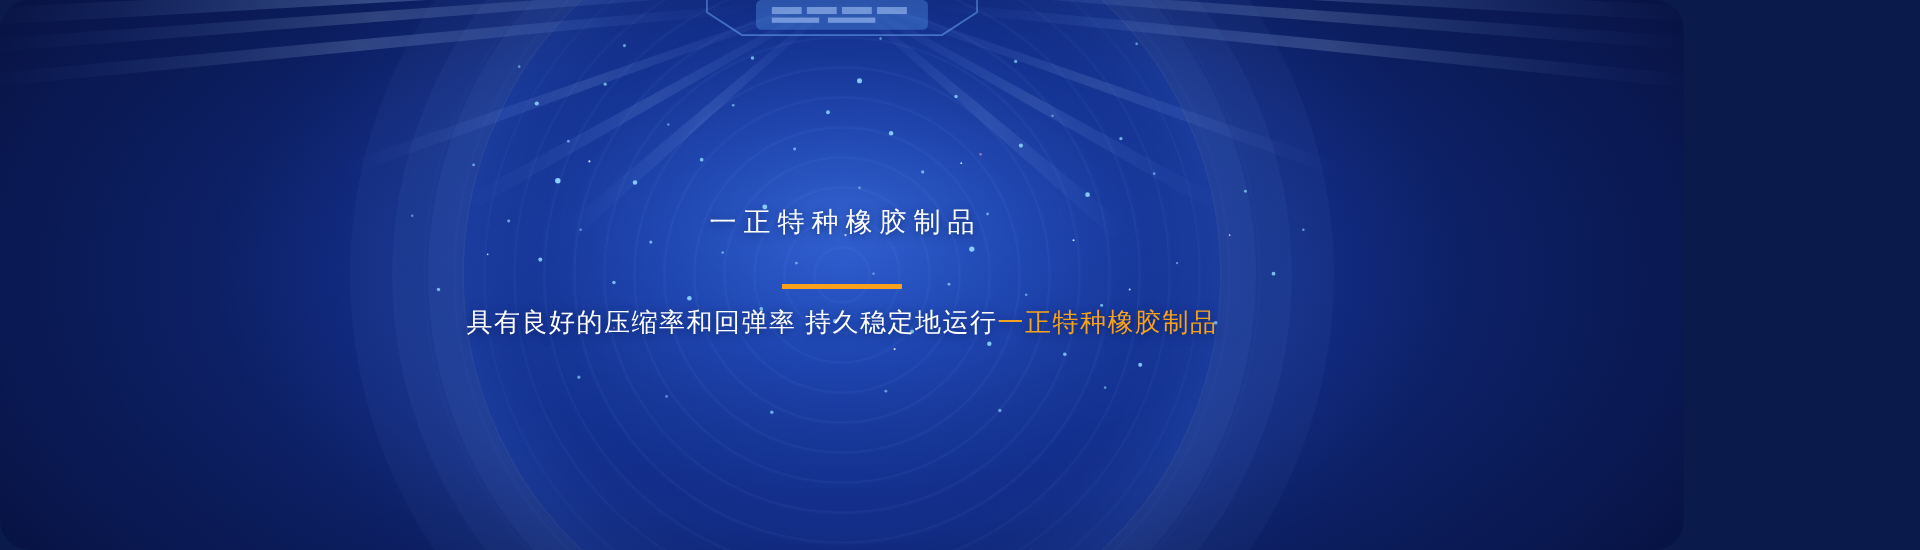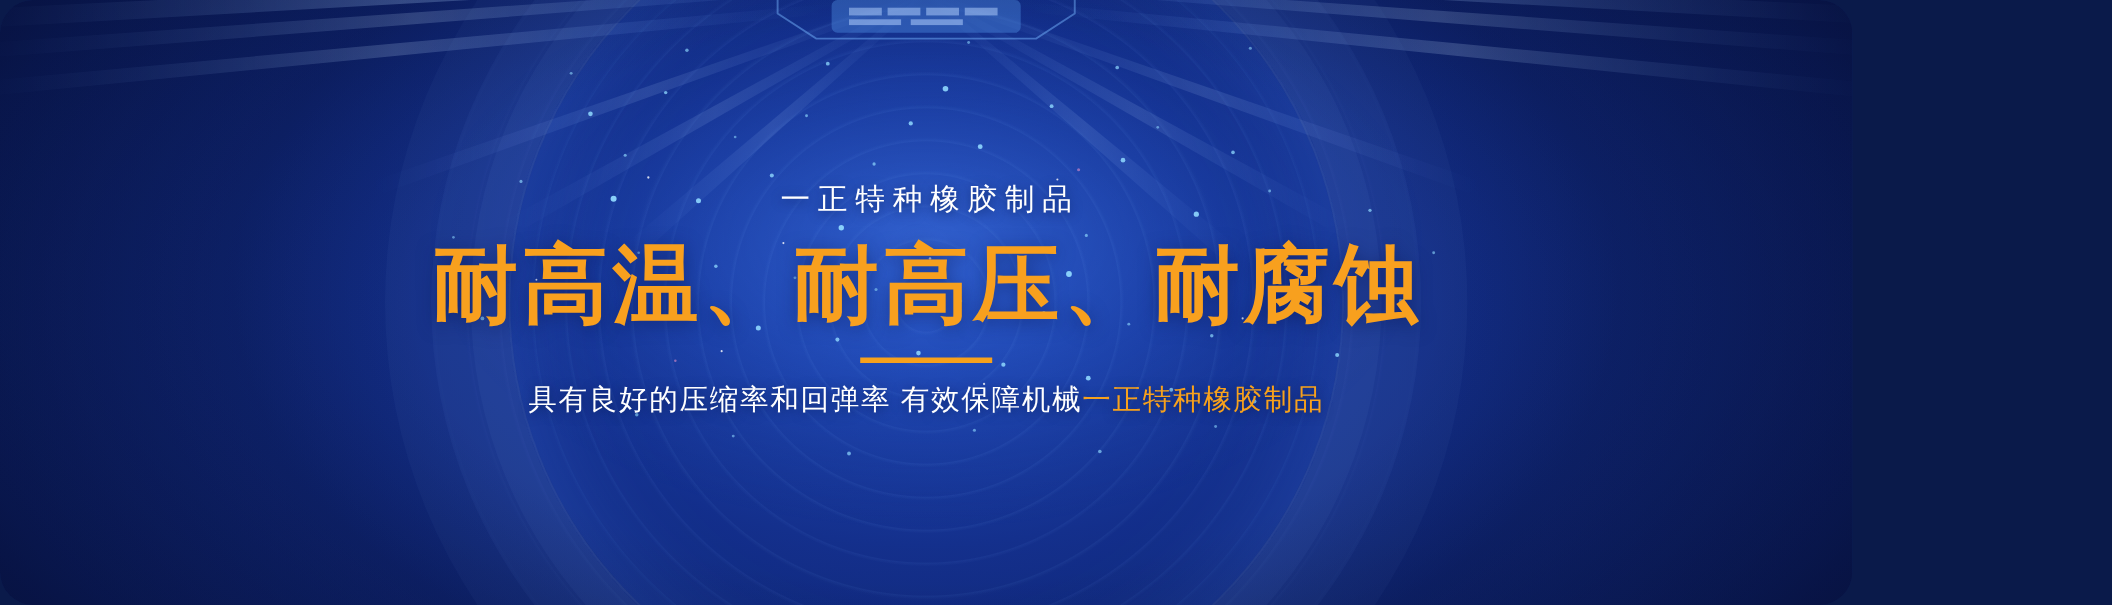--- a/index.html
+++ b/index.html
@@ -468,22 +468,21 @@
     <g stroke="#6aa4f0" stroke-width="2" fill="none" opacity=".7">
       <path d="M 806 0 L 806 14 L 846 40 L 1074 40 L 1114 14 L 1114 0"></path>
     </g>
   </svg>
 
   <div class="layer vignette"></div>
 
   <div class="content">
     <div class="eyebrow">一正特种橡胶制品</div>
 
-    <h1 class="headline">耐高温、耐高压、耐腐蚀</h1>
 
     <div class="rule"></div>
 
     <div class="tagline">
-      <span class="w">具有良好的压缩率和回弹率 有效保障机械</span><span class="o">一正特种橡胶制品</span>
+      <span class="w">具有良好的压缩率和回弹率 持久稳定地运行</span><span class="o">一正特种橡胶制品</span>
     </div>
   </div>
 
 </div>
 
 </body></html>

